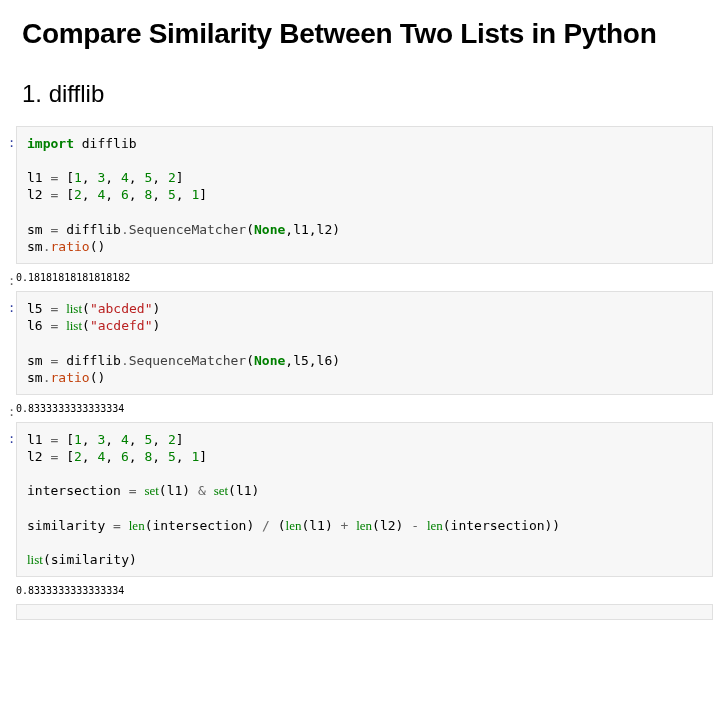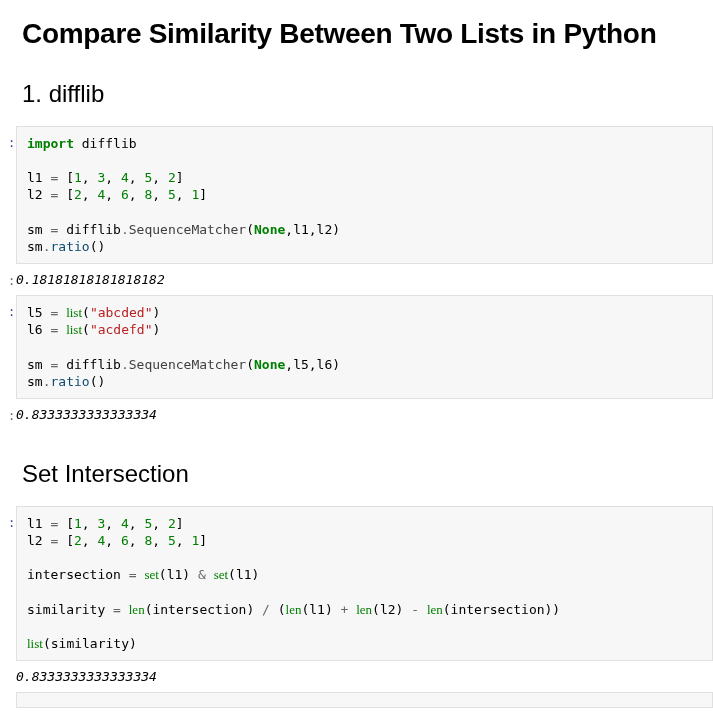--- a/index.html
+++ b/index.html
@@ -46,35 +46,34 @@
     margin: 0 0 0 -6px;
     padding: 8px 10px;
     font-family: "DejaVu Sans Mono", Menlo, Consolas, monospace;
     font-size: 13px;
     line-height: 1.32;
     white-space: pre;
     overflow-x: auto;
   }
   .output-block {
     font-family: "DejaVu Sans Mono", Menlo, Consolas, monospace;
-    font-size: 13px;
+    font-size: 10px;
     padding: 8px 0 8px 0;
     margin-left: -6px;
     white-space: pre;
-    font-style: italic;
   }
   
   .kw { color: #008000; font-weight: bold; }  
   .op { color: #666666; }                      
   .num { color: #008000; }                     
   .str { color: #ba2121; }
   .const { color: #008000; font-weight: bold; }
   .builtin { color: #008000; font-family: Liberation Serif, serif; }                 
   .clsname { color: #404040; }                 
-  .attr { color: #0c4a6e; }                          
+  .attr { color: #c2410c; }                          
 </style>
 </head>
 <body>
 
 <div class="container">
 
   <h1>Compare Similarity Between Two Lists in Python</h1>
 
   <h2>1. difflib</h2>
 
@@ -101,21 +100,20 @@
 
 <span>sm </span><span class="op">=</span><span> difflib</span><span class="op">.</span><span class="clsname">SequenceMatcher</span><span>(</span><span class="const">None</span><span>,l5,l6)</span>
 <span>sm</span><span class="op">.</span><span class="attr">ratio</span><span>()</span></div>
   </div>
 
   <div class="cell">
     <div class="prompt prompt-out">:</div>
     <div class="output-block">0.8333333333333334</div>
   </div>
 
-  <h2>Set Intersection</h2>
 
   <div class="cell">
     <div class="prompt">:</div>
     <div class="code-block"><span>l1 </span><span class="op">=</span><span> [</span><span class="num">1</span><span>, </span><span class="num">3</span><span>, </span><span class="num">4</span><span>, </span><span class="num">5</span><span>, </span><span class="num">2</span><span>]</span>
 <span>l2 </span><span class="op">=</span><span> [</span><span class="num">2</span><span>, </span><span class="num">4</span><span>, </span><span class="num">6</span><span>, </span><span class="num">8</span><span>, </span><span class="num">5</span><span>, </span><span class="num">1</span><span>]</span>
 
 <span>intersection </span><span class="op">=</span><span> </span><span class="builtin">set</span><span>(l1) </span><span class="op">&amp;</span><span> </span><span class="builtin">set</span><span>(l1)</span>
 
 <span>similarity </span><span class="op">=</span><span> </span><span class="builtin">len</span><span>(intersection) </span><span class="op">/</span><span> (</span><span class="builtin">len</span><span>(l1) </span><span class="op">+</span><span> </span><span class="builtin">len</span><span>(l2) </span><span class="op">-</span><span> </span><span class="builtin">len</span><span>(intersection))</span>
 

